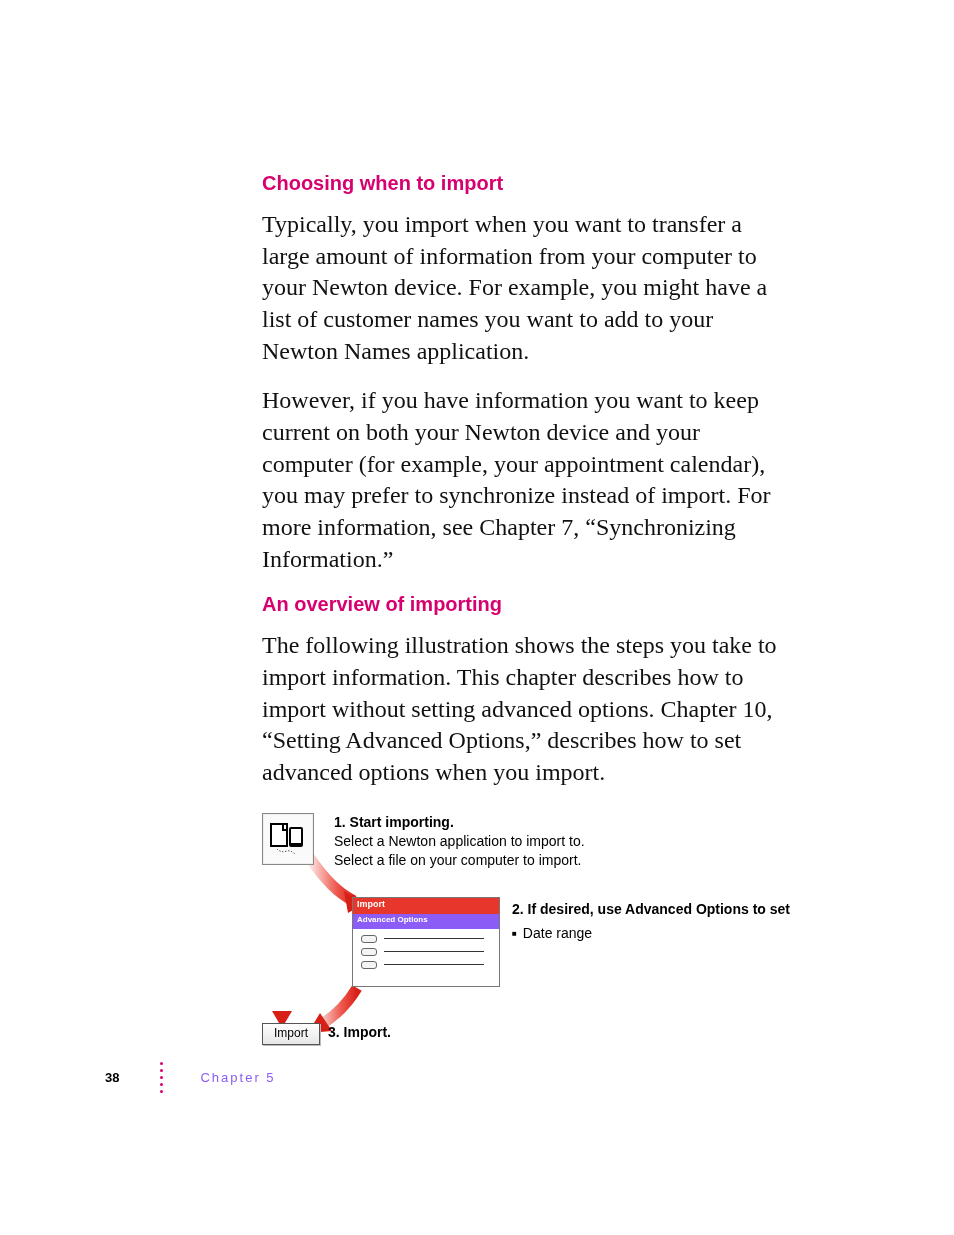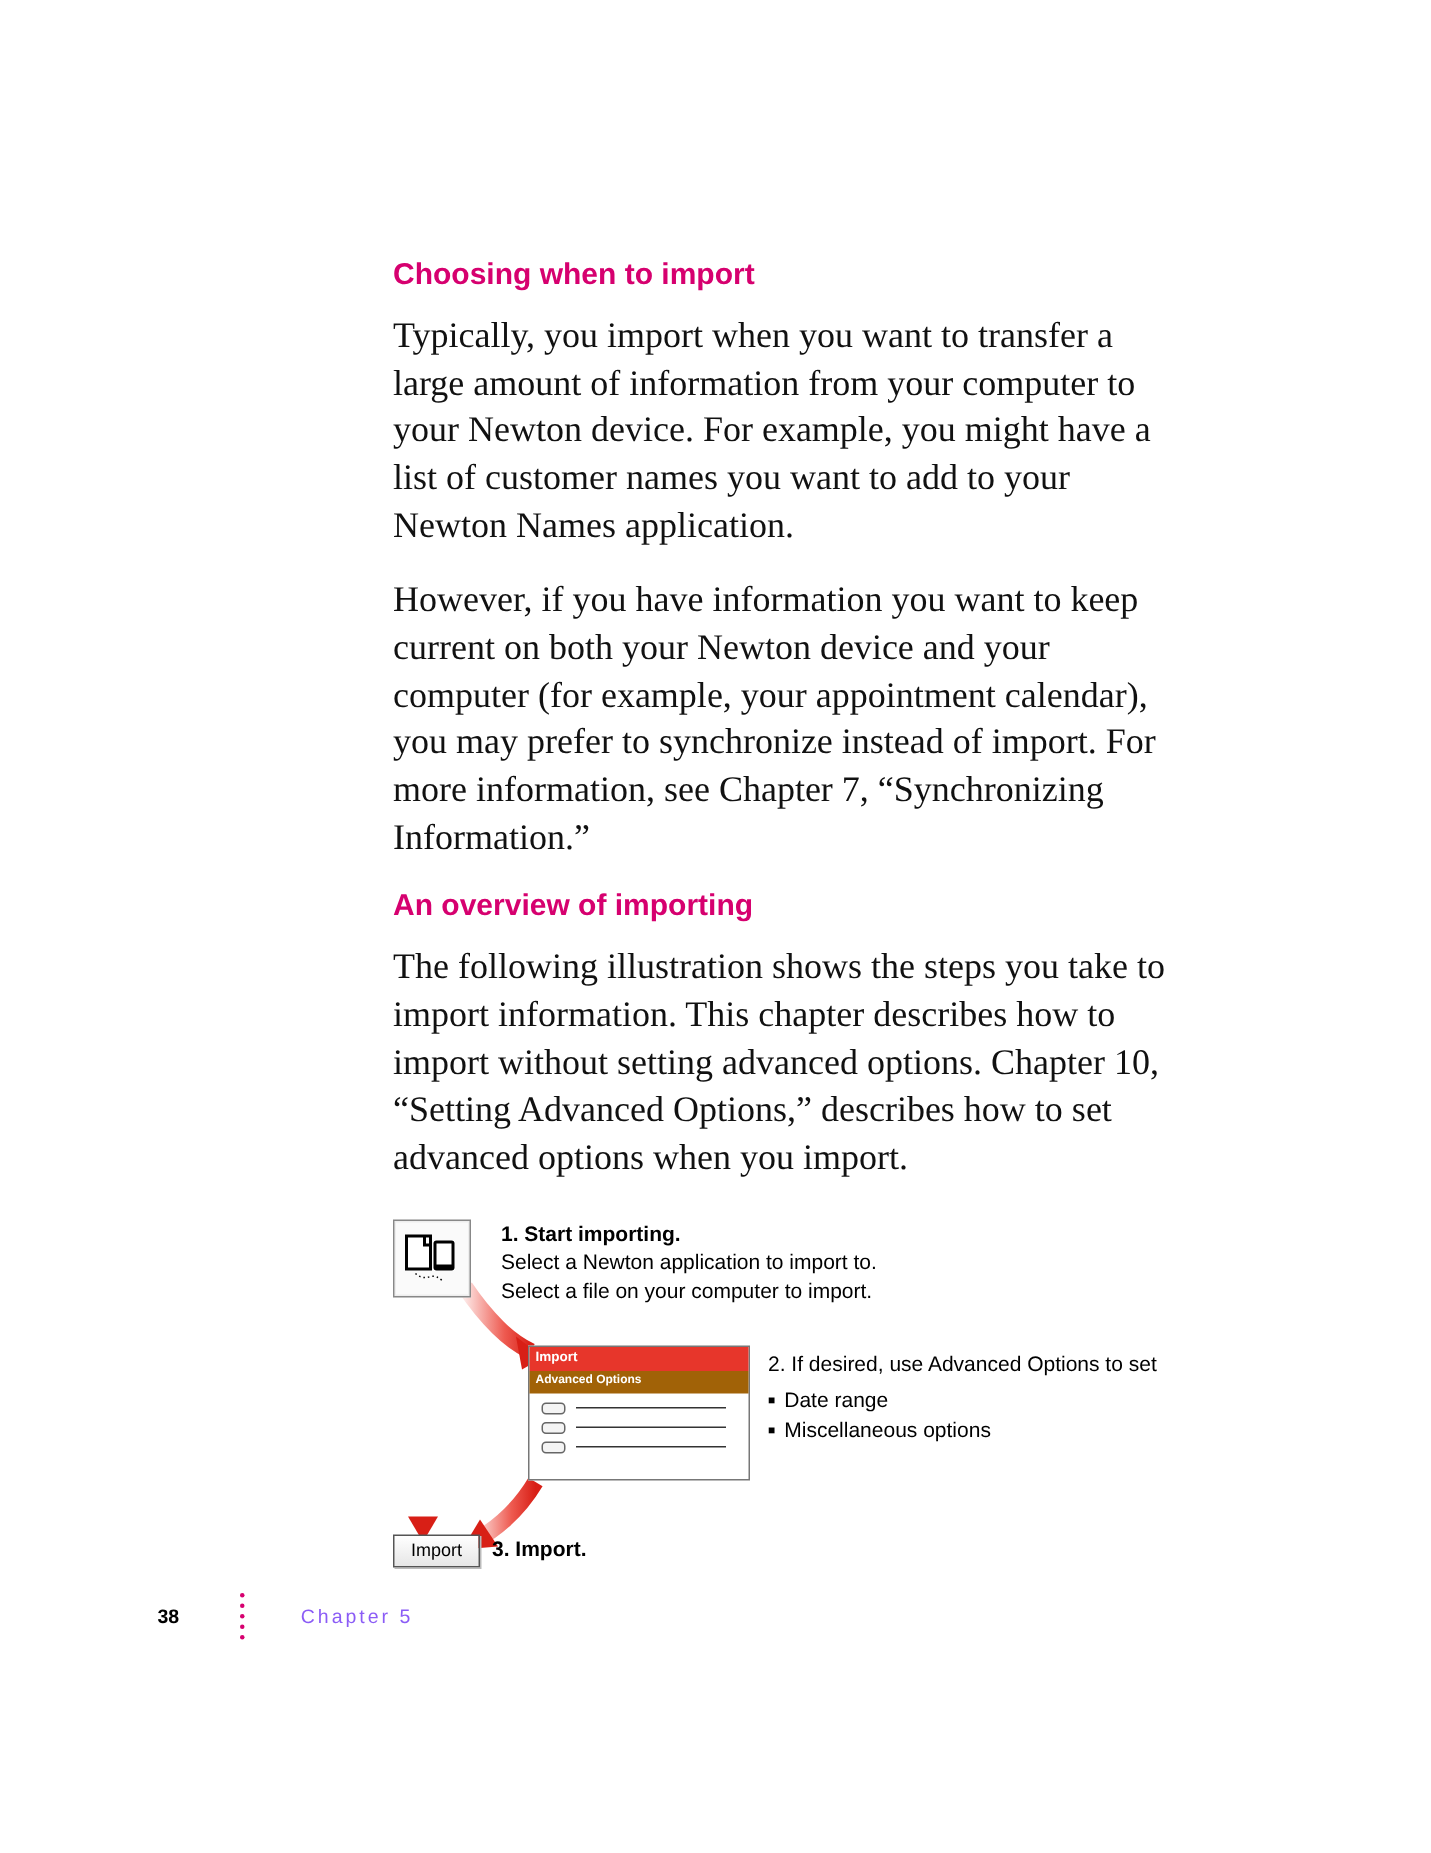--- a/index.html
+++ b/index.html
@@ -79,21 +79,21 @@
     height: 14px;
     background: #e7362b;
     color: #fff;
     font-family: Helvetica, Arial, sans-serif;
     font-size: 9px;
     font-weight: 700;
     padding: 1px 4px;
   }
   .options-sub {
     height: 13px;
-    background: #a16207;
+    background: #8b5cf6;
     color: #fff;
     font-family: Helvetica, Arial, sans-serif;
     font-size: 8px;
     font-weight: 700;
     padding: 1px 4px;
   }
   .options-rows {
     padding: 6px 8px 4px 8px;
   }
   .opt-row {
@@ -115,21 +115,21 @@
   }
   .step2 {
     position: absolute;
     left: 250px;
     top: 86px;
     font-family: Helvetica, Arial, sans-serif;
     font-size: 14px;
     line-height: 1.45;
     color: #000;
   }
-  .step2 b { font-weight: 400; }
+  .step2 b { font-weight: 700; }
   .step2 ul {
     list-style: none;
     padding: 0;
     margin: 4px 0 0 0;
   }
   .step2 li::before {
     content: "■";
     font-size: 8px;
     vertical-align: 2px;
     margin-right: 6px;
@@ -268,21 +268,20 @@
               <div class="pill"></div>
               <div class="oline"></div>
             </div>
         </div>
       </div>
 
       <div class="step2">
         <b>2. If desired, use Advanced Options to set</b>
         <ul>
           <li>Date range</li>
-          <li>Miscellaneous options</li>
         </ul>
       </div>
 
       <div class="import-btn">Import</div>
       <div class="step3">3. Import.</div>
     </div>
   </div>
 
   <div class="footer">
     <span class="page-num">38</span>

